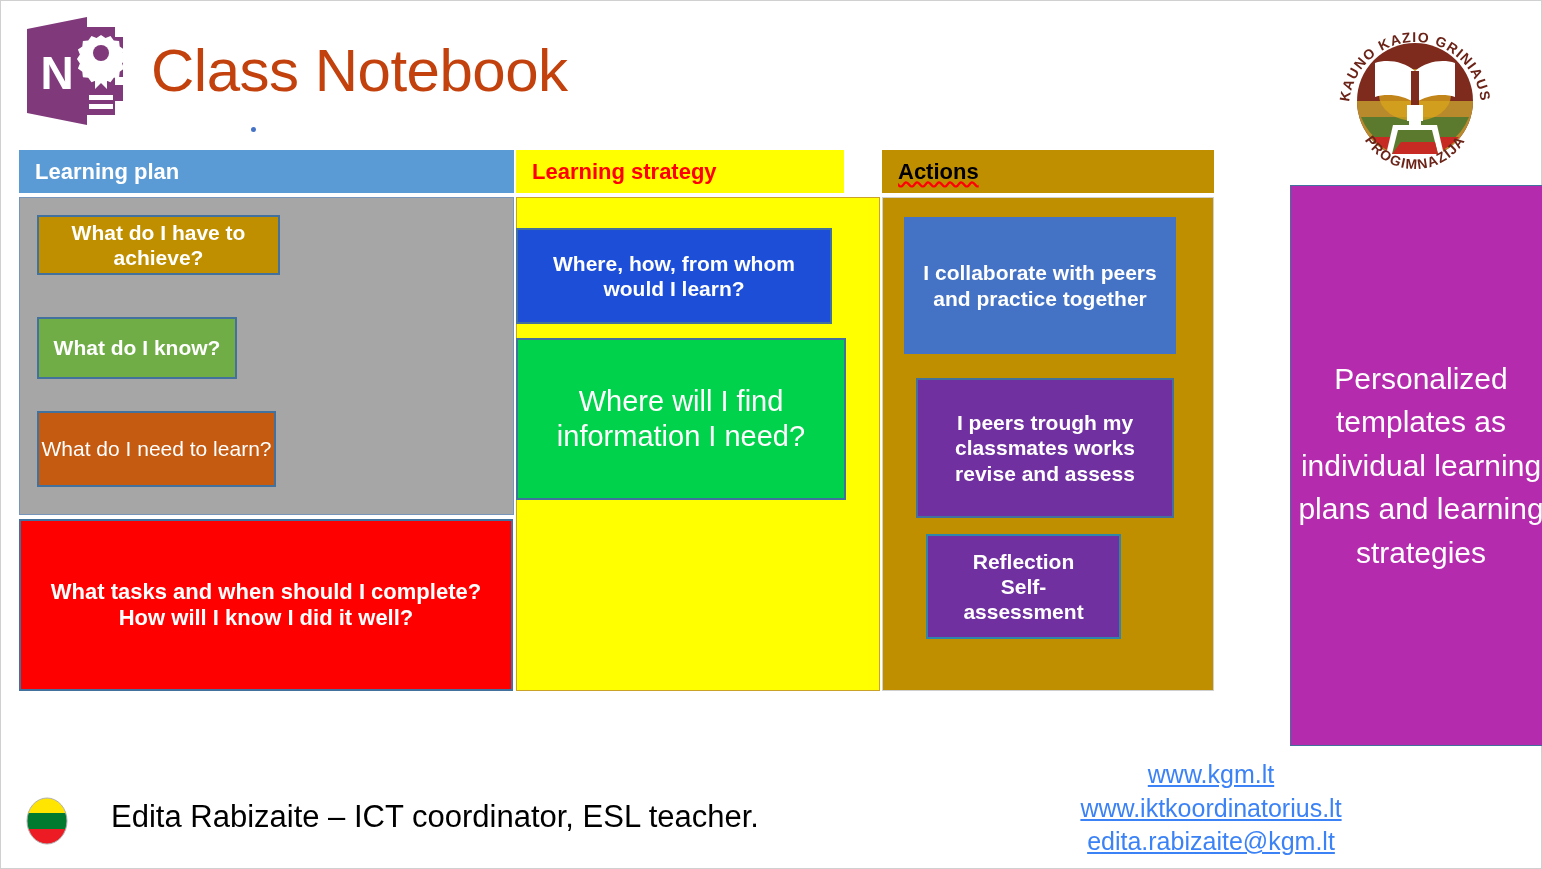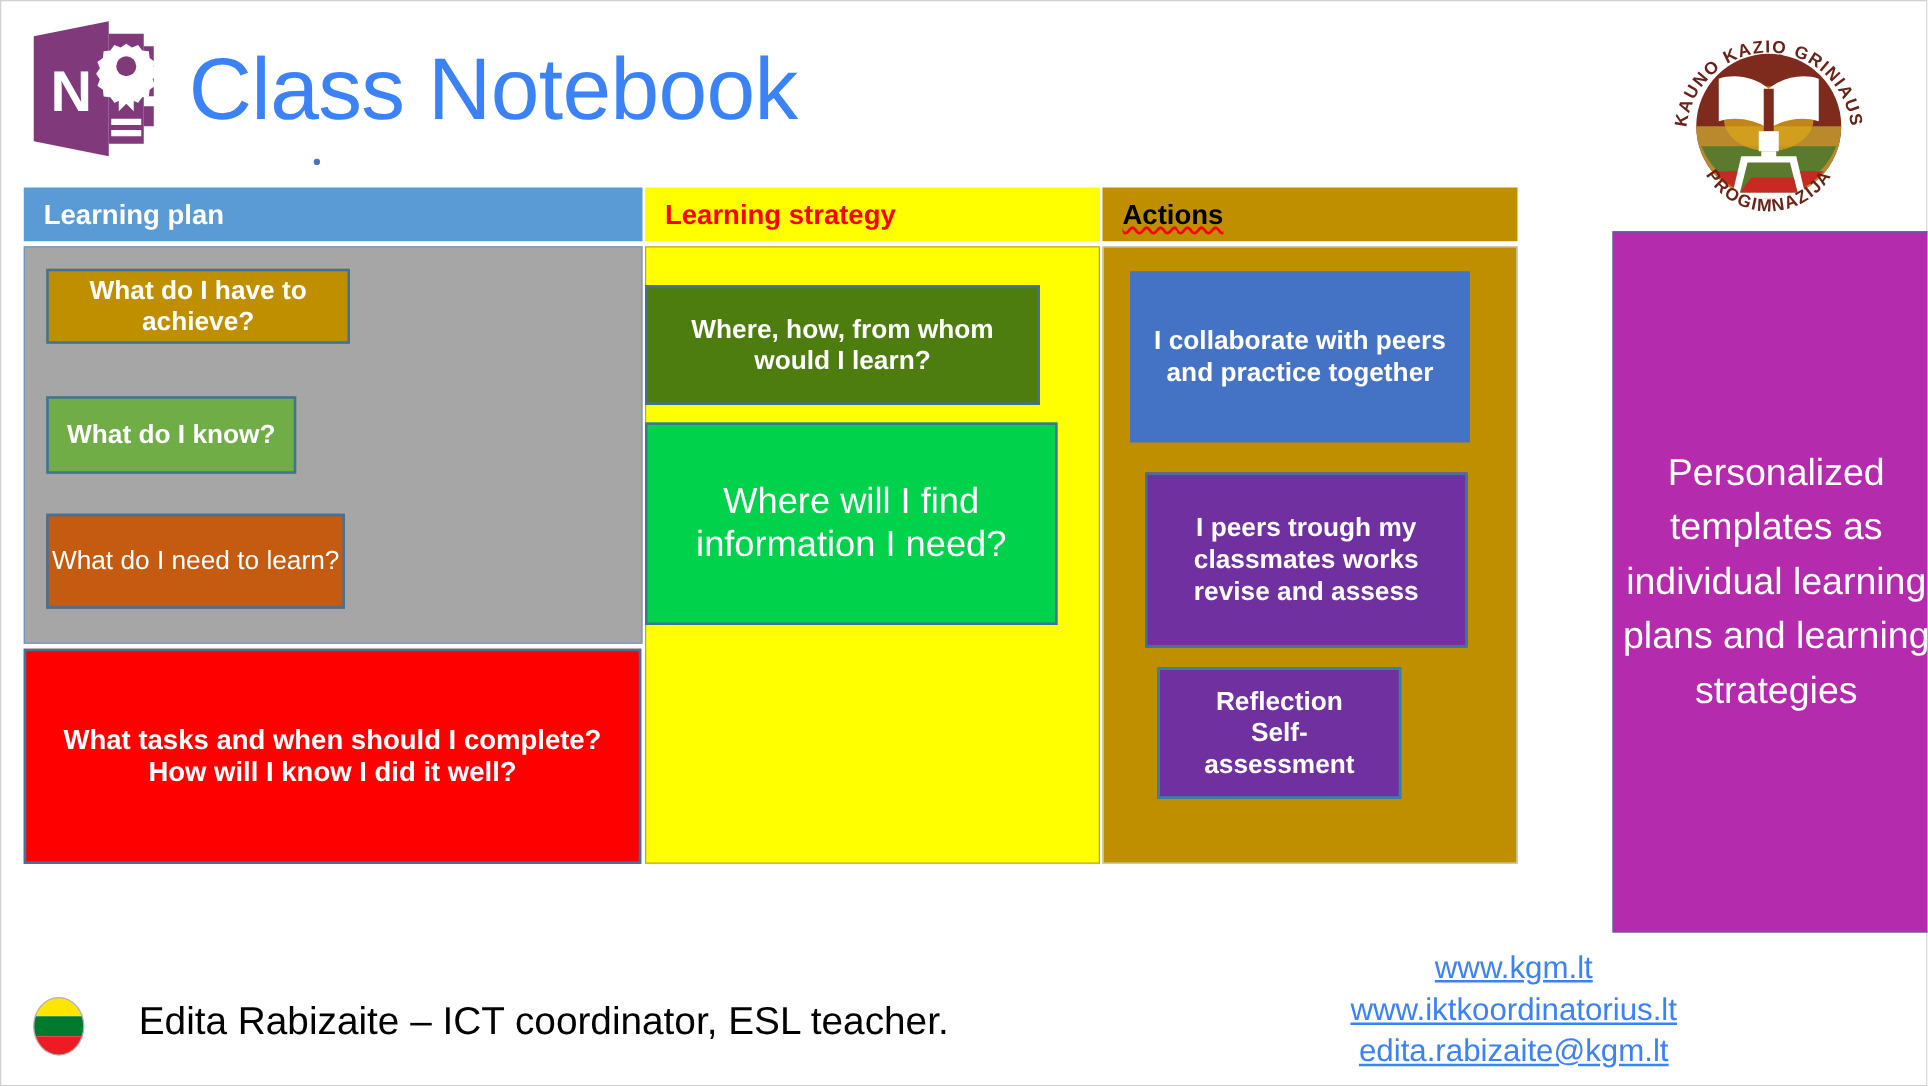--- a/index.html
+++ b/index.html
@@ -16,22 +16,22 @@
     border: 1px solid #d0d0d0;
   }
 
   
   #header {
     position: absolute; left: 24px; top: 14px;
     display: flex; align-items: center; gap: 18px;
   }
   #onenote-icon { width: 108px; height: 112px; display:block; }
   #title-text {
-    font-size: 70px;
-    color: #3b82f6;
+    font-size: 60px;
+    color: #c2410c;
     font-weight: 400;
     letter-spacing: -0.5px;
     line-height: 1;
     white-space: nowrap;
   }
   #title-dot {
     position:absolute; left:250px; top:126px;
     width:5px; height:5px; background:#4472C4; border-radius:50%;
   }
 
@@ -40,21 +40,21 @@
 
   
   .colhead {
     position:absolute;
     display:flex; align-items:center;
     padding-left: 16px;
     font-size: 22px; font-weight: bold;
     height: 43px;
   }
   #head-plan     { left:18px;  top:149px; width:495px;  background:#5B9BD5; color:#ffffff; }
-  #head-strategy { left:515px; top:149px; width:364px;  background:#FFFF00; color:#FF0000; }
+  #head-strategy { left:515px; top:149px; width:328px;  background:#FFFF00; color:#FF0000; }
   #head-actions  { left:881px; top:149px; width:332px;  background:#BF8F00; color:#000000; }
   .misspell { text-decoration: underline wavy #FF0000; text-decoration-skip-ink:none; }
 
   
   #panel-plan-gray {
     position:absolute; left:18px; top:196px; width:495px; height:318px;
     background:#A6A6A6; border:1px solid #7795bb;
   }
   #panel-strategy {
     position:absolute; left:515px; top:196px; width:364px; height:494px;
@@ -80,21 +80,21 @@
   #card-need    { left:36px;  top:410px; width:239px; height:76px;  background:#C55A11; font-size:21px; font-weight:normal; }
   #card-tasks   {
     left:18px; top:518px; width:494px; height:172px;
     background:#FF0000; font-size:22px; font-weight:bold;
     padding:0 16px; border:2px solid #41719C;
   }
 
   
   #card-where-how {
     left:515px; top:227px; width:316px; height:96px;
-    background:#4d7c0f; font-size:21px; font-weight:bold; padding:0 10px;
+    background:#1d4ed8; font-size:21px; font-weight:bold; padding:0 10px;
   }
   #card-where-find {
     left:515px; top:337px; width:330px; height:162px;
     background:#00D24B; font-size:29px; font-weight:400; padding:0 14px;
   }
 
   
   #card-collaborate { left:903px; top:206px; width:272px; height:137px; background:#4472C4; font-size:21px; font-weight:bold; padding:0 10px; border:none;margin-top:10px; }
   #card-look        { left:915px; top:377px; width:258px; height:140px; background:#7030A0; font-size:21px; font-weight:bold; padding:0 10px; }
   #card-reflection  { left:925px; top:533px; width:195px; height:105px; background:#7030A0; font-size:21px; font-weight:bold; padding:0 10px; border:2px solid #2E86A8; }

